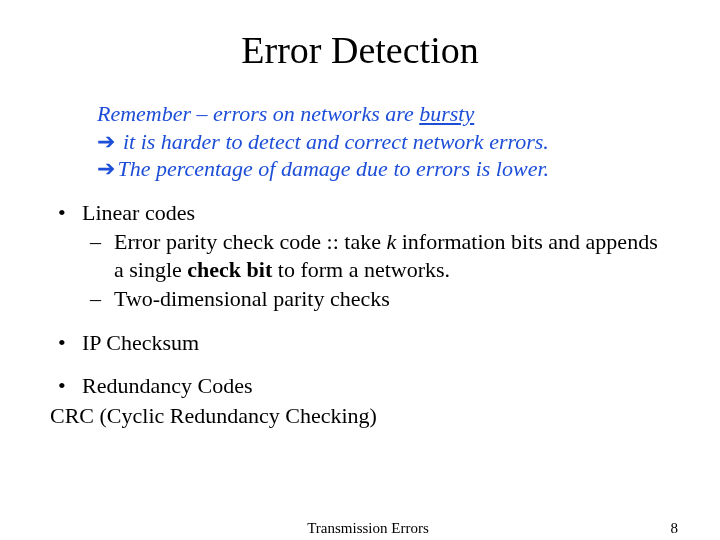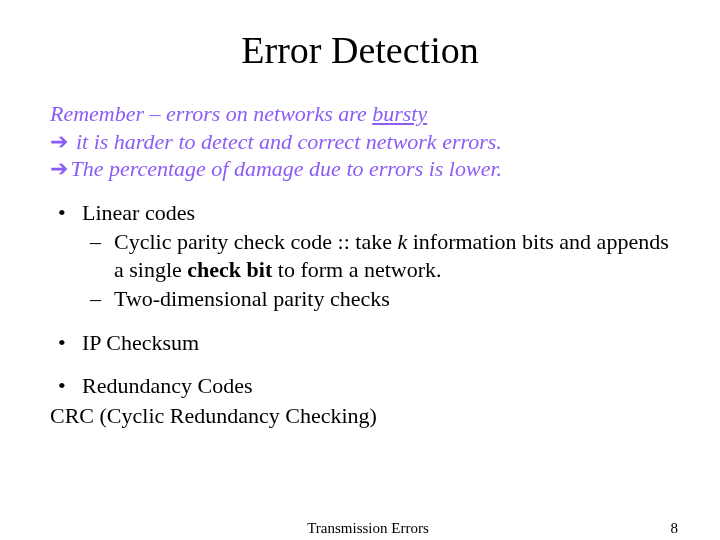--- a/index.html
+++ b/index.html
@@ -23,21 +23,21 @@
   .title {
     text-align: center;
     font-size: 38px;
     margin: 8px 0 28px 0;
     font-weight: normal;
   }
   .body {
     font-size: 22px;
     line-height: 1.25;
   }
-  .green { color: #8b5cf6; }
+  .green { color: #1d4ed8; margin-left: 47px; }
   .italic { font-style: italic; }
   .underline { text-decoration: underline; }
   .arrow {
     font-family: Arial, "Segoe UI Symbol", sans-serif;
     font-style: normal;
     margin-right: 2px;
   }
   ul.top {
     margin: 2px 0 0 0;
     padding-left: 28px;
@@ -107,21 +107,21 @@
 
     <div class="green italic">
       <span class="arrow">➔</span><span>The percentage of damage due to errors is lower.</span>
     </div>
 
     <ul class="top">
       <li>
         <span>Linear codes</span>
         <ul class="sub">
           <li>
-            <span>Cyclic parity check code :: take </span><span class="italic">k</span><span> information bits and appends a single </span><b>check bit</b><span> to form a network.</span>
+            <span>Error parity check code :: take </span><span class="italic">k</span><span> information bits and appends a single </span><b>check bit</b><span> to form a networks.</span>
           </li>
           <li>Two-dimensional parity checks</li>
         </ul>
       </li>
       <li>IP Checksum</li>
       <li>Redundancy Codes</li>
     </ul>
 
     <div>CRC (Cyclic Redundancy Checking)</div>
 

